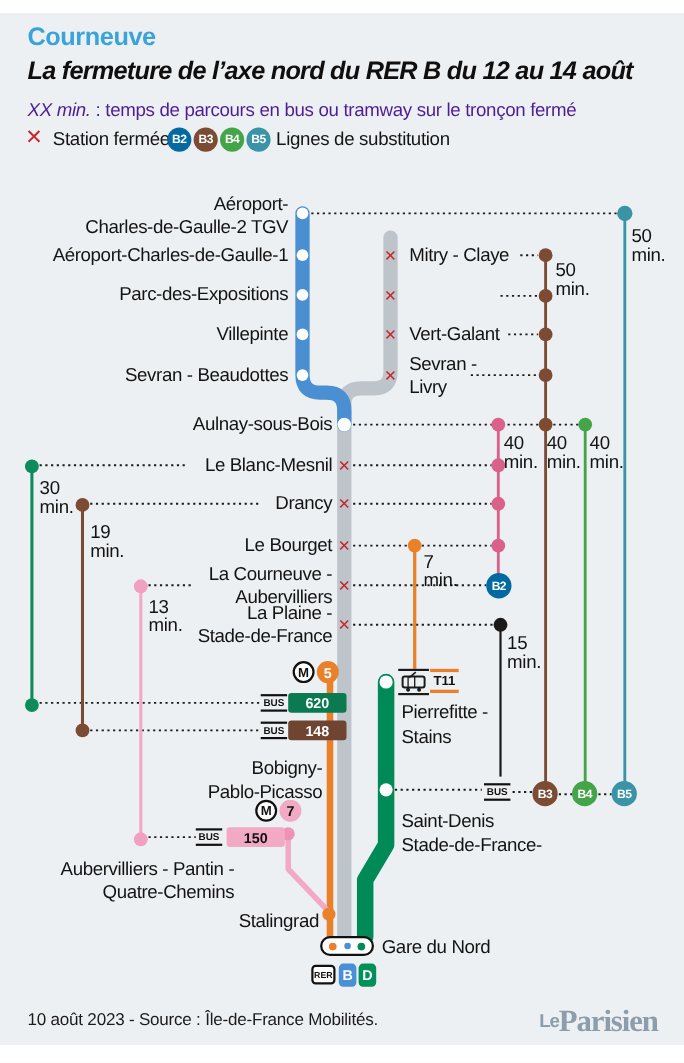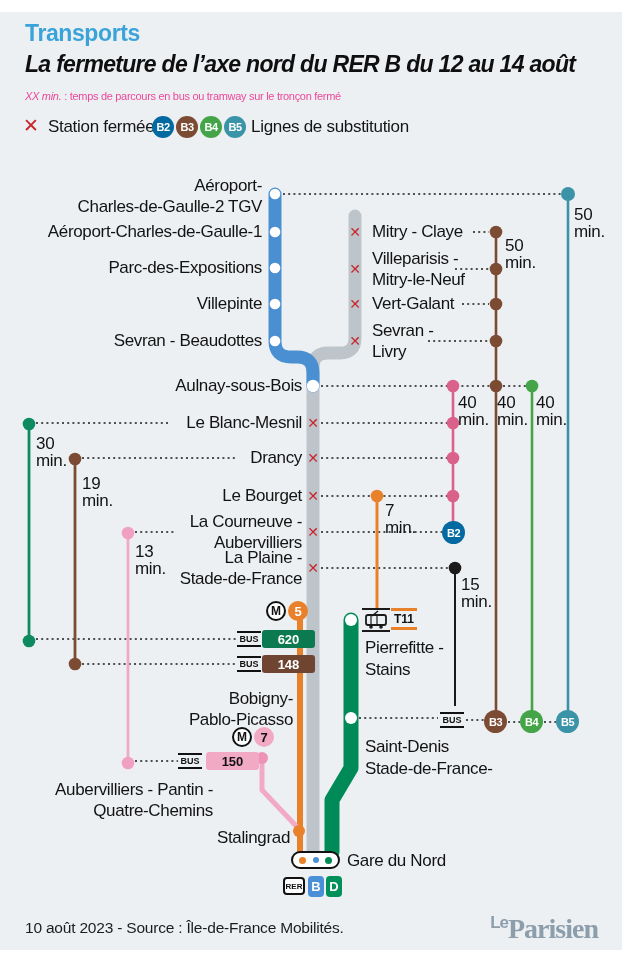--- a/index.html
+++ b/index.html
@@ -3,21 +3,21 @@
 <meta charset="utf-8">
 <style>
   html,body{margin:0;padding:0;background:#fff;}
   #page{position:relative;width:622px;height:966px;background:#ffffff;overflow:hidden;
         font-family:"Liberation Sans","DejaVu Sans",sans-serif;color:#151515;}
   #panel{position:absolute;left:0;top:12px;width:622px;height:938px;background:#edf0f3;}
   .abs{position:absolute;}
   
   .kicker{left:25px;top:20px;font-size:23px;font-weight:bold;color:#3aa4da;letter-spacing:-0.4px;}
   .title{left:25px;top:51px;font-size:23px;font-weight:bold;color:#0f0f0f;letter-spacing:-0.7px;white-space:nowrap;font-style:italic;}
-  .subtitle{left:25px;top:90px;font-size:11px;color:#ec4899;letter-spacing:-0.3px;white-space:nowrap;}
+  .subtitle{left:25px;top:90px;font-size:17px;color:#4c1d95;letter-spacing:-0.3px;white-space:nowrap;}
   .subtitle em{font-style:italic;}
   .legend-x{left:23px;top:115px;font-size:19px;font-weight:bold;color:#c9252c;line-height:22px;}
   .legend-closed{left:48px;top:117px;font-size:17px;letter-spacing:-0.3px;}
   .legend-sub{left:251px;top:117px;font-size:17px;letter-spacing:-0.3px;}
   
   .lbl{font-size:17px;line-height:20px;letter-spacing:-0.35px;white-space:nowrap;color:#131313;}
   .lbl.two{line-height:21px;}
   .lbl.r{text-align:right;}
   .lbl span{display:block;}
   
@@ -50,21 +50,21 @@
   .pill{left:291px;top:851px;width:49px;height:18px;box-sizing:border-box;background:#fff;border:2.5px solid #111;
         border-radius:10px;display:flex;align-items:center;justify-content:space-evenly;}
   .pill i{display:block;border-radius:50%;}
   .rerbox{width:22px;height:18px;box-sizing:border-box;background:#fff;border:2px solid #111;border-radius:4px;
           font-size:8px;font-weight:bold;color:#111;display:flex;align-items:center;justify-content:center;}
   .sqbadge{width:16px;height:21px;border-radius:4px;color:#fff;font-size:13px;font-weight:bold;
            display:flex;align-items:center;justify-content:center;}
   .sq-b{background:#4a90d9;} .sq-d{background:#00915a;}
   
   .source{left:25px;top:919px;font-size:15.5px;color:#1c1c1c;letter-spacing:-0.2px;}
-  .brand{right:24px;top:913px;display:flex;align-items:flex-start;color:#8c9dab;letter-spacing:-1px;}
+  .brand{right:24px;top:913px;display:flex;align-items:center;color:#8c9dab;letter-spacing:-1px;}
   .brand .le{font-size:17px;font-weight:bold;}
   .brand .parisien{font-size:28px;font-weight:bold;font-family:Liberation Serif, serif;}
 </style>
 </head>
 <body>
 
 <div id="page">
   <div id="panel"></div>
 
   <svg class="abs" style="left:0;top:0;" width="622" height="966" viewBox="0 0 622 966">
@@ -149,21 +149,21 @@
       <line x1="362" y1="631" x2="390" y2="631" stroke-width="2"></line>
       <line x1="372" y1="616" x2="378" y2="611" stroke-width="1.5"></line>
       <rect x="366" y="615" width="20" height="10" rx="2" stroke-width="1.8"></rect>
       <line x1="371" y1="615" x2="371" y2="625" stroke-width="1.2"></line>
       <line x1="377" y1="615" x2="377" y2="625" stroke-width="1.2"></line>
       <circle cx="371" cy="627" r="1.8" fill="#1a1a1a" stroke="none"></circle>
       <circle cx="381" cy="627" r="1.8" fill="#1a1a1a" stroke="none"></circle>
     </g>
   </svg>
 
-  <div class="abs kicker">Transports</div>
+  <div class="abs kicker">Courneuve</div>
   <div class="abs title">La fermeture de l’axe nord du RER B du 12 au 14 août</div>
   <div class="abs subtitle">
     <em>XX min.</em><span> : temps de parcours en bus ou tramway sur le tronçon fermé</span>
   </div>
   <div class="abs legend-x">✕</div>
   <div class="abs legend-closed">Station fermée</div>
   <div class="abs cbadge sm bg-b2" style="left:152px;top:116px;">B2</div>
   <div class="abs cbadge sm bg-b3" style="left:176px;top:116px;">B3</div>
   <div class="abs cbadge sm bg-b4" style="left:200px;top:116px;">B4</div>
   <div class="abs cbadge sm bg-b5" style="left:224px;top:116px;">B5</div>
@@ -172,24 +172,20 @@
   <div class="abs lbl r two" style="right:360px;top:175px;">
     <span>Aéroport-</span>
     <span>Charles-de-Gaulle-2 TGV</span>
   </div>
   <div class="abs lbl r" style="right:360px;top:222px;">Aéroport-Charles-de-Gaulle-1</div>
   <div class="abs lbl r" style="right:360px;top:258px;">Parc-des-Expositions</div>
   <div class="abs lbl r" style="right:360px;top:294px;">Villepinte</div>
   <div class="abs lbl r" style="right:360px;top:331px;">Sevran - Beaudottes</div>
 
   <div class="abs lbl" style="left:372px;top:222px;">Mitry - Claye</div>
-  <div class="abs lbl two" style="left:372px;top:248px;">
-    <span>Villeparisis -</span>
-    <span>Mitry-le-Neuf</span>
-  </div>
   <div class="abs lbl" style="left:372px;top:294px;">Vert-Galant</div>
   <div class="abs lbl two" style="left:372px;top:320px;">
     <span>Sevran -</span>
     <span>Livry</span>
   </div>
 
   <div class="abs lbl r" style="right:320px;top:376px;">Aulnay-sous-Bois</div>
   <div class="abs lbl r" style="right:320px;top:413px;">Le Blanc-Mesnil</div>
   <div class="abs lbl r" style="right:320px;top:448px;">Drancy</div>
   <div class="abs lbl r" style="right:320px;top:486px;">Le Bourget</div>

